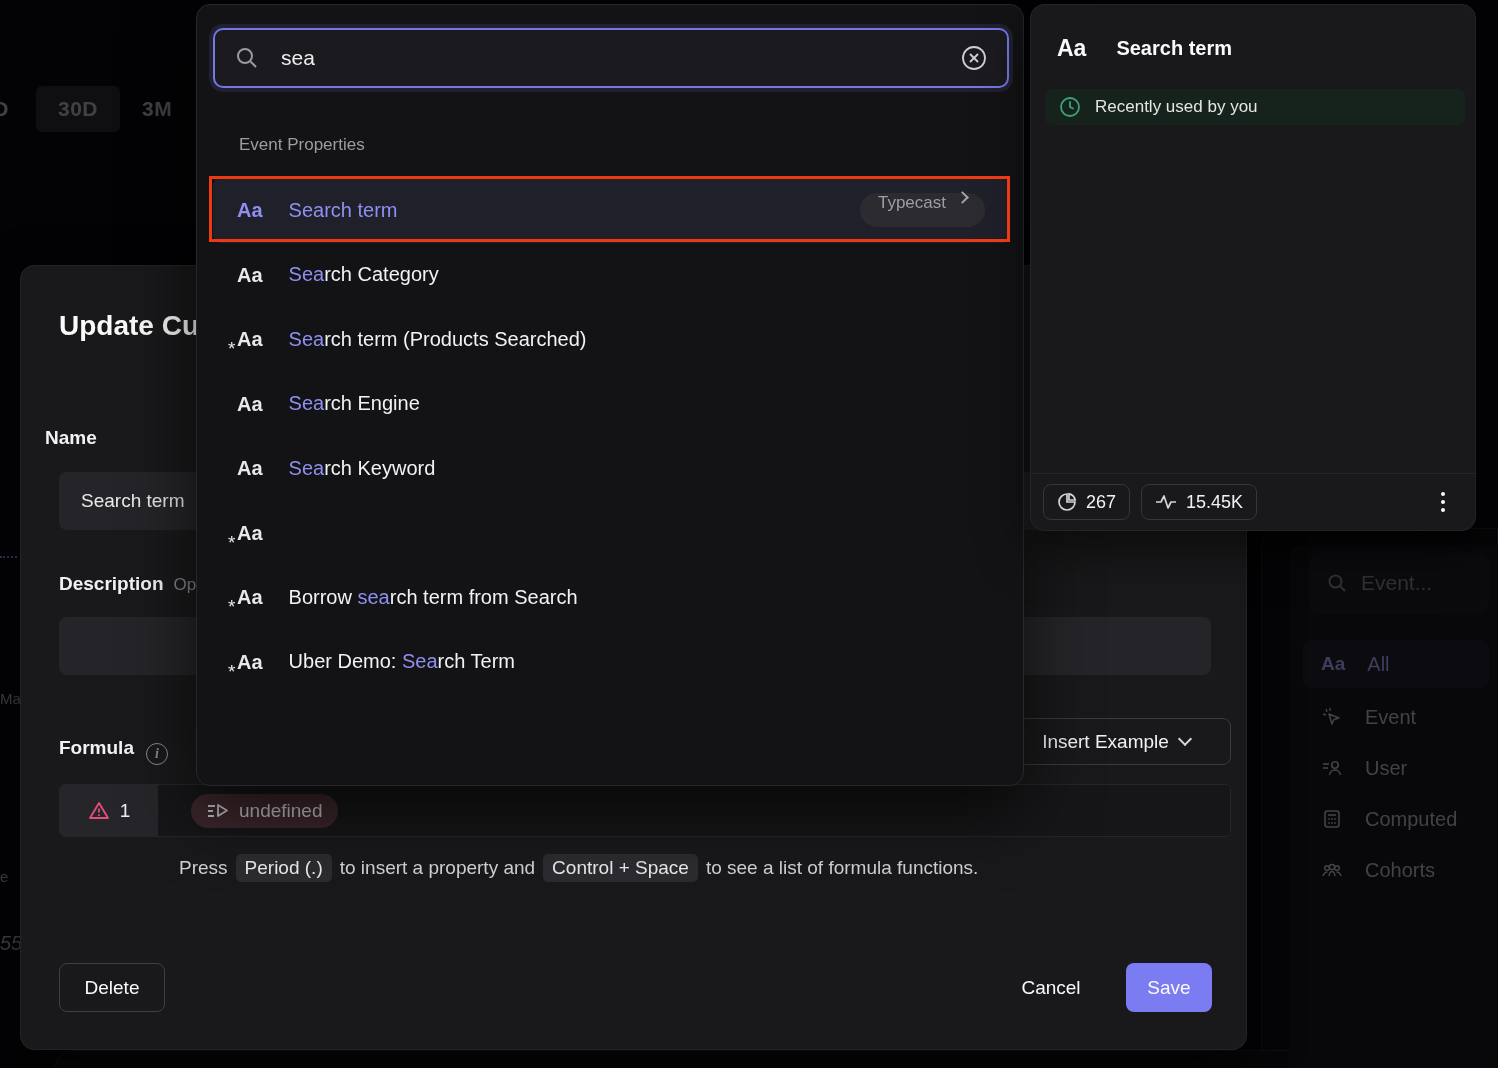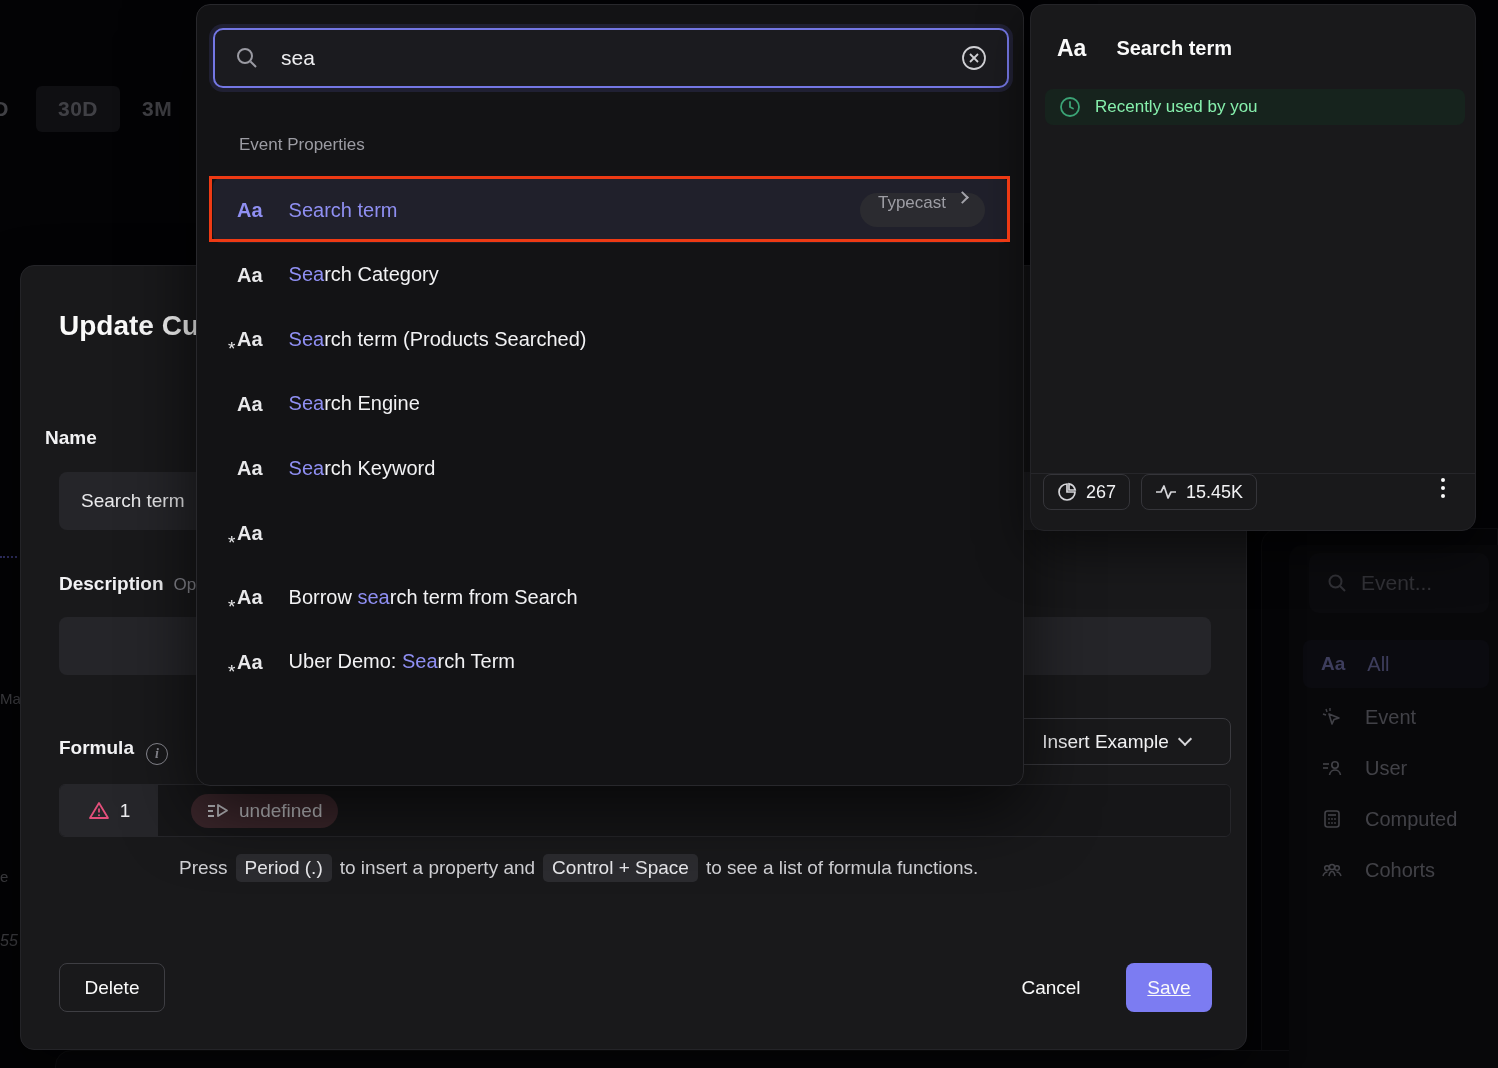--- a/index.html
+++ b/index.html
@@ -67,21 +67,21 @@
   .formula-main { flex:1; background:#161618; display:flex; align-items:center; padding-left:33px; }
   .undef-chip { display:flex; align-items:center; gap:10px; background:#3b262b; border-radius:17px;
                 height:34px; padding:0 16px; color:#bebec2; font-size:19px; }
   .hint { position:absolute; top:588px; left:158px; font-size:19px; color:#d2d2d6; display:flex;
           align-items:center; gap:8px; white-space:nowrap; }
   .key-chip { background:#2c2c30; border-radius:5px; padding:3px 9px; color:#eaeaed; }
   .btn { display:flex; align-items:center; justify-content:center; border-radius:8px;
          font-size:19px; color:#fafafa; }
   .delete-btn { position:absolute; top:697px; left:38px; width:106px; height:49px; border:1px solid #3e3e43; }
   .cancel-btn { position:absolute; top:697px; left:985px; width:90px; height:49px; }
-  .save-btn { position:absolute; top:697px; left:1105px; width:86px; height:49px; background:#7c7cf2;text-decoration:underline; }
+  .save-btn { position:absolute; top:697px; left:1105px; width:86px; height:49px; background:#7c7cf2; }
 
   
   .dropdown { top:4px; left:196px; width:828px; height:782px; background:#131315;
               border:1px solid #28282c; border-radius:14px; z-index:20;
               box-shadow:0 24px 70px rgba(0,0,0,.65); }
   .dd-search { position:absolute; top:23px; left:16px; width:796px; height:60px; background:#1b1b1f;
                border:2px solid #7477e4; border-radius:10px; box-shadow:0 0 0 4px rgba(58,58,110,.35);
                display:flex; align-items:center; gap:22px; padding:0 20px; }
   .dd-search input { flex:1; background:transparent; border:none; outline:none; color:#ededef;
                      font-size:21px; font-family:"Liberation Sans", sans-serif; }
@@ -103,43 +103,43 @@
 
   
   .detail { top:4px; left:1030px; width:446px; height:527px; background:#19191b;
             border:1px solid #242428; border-radius:14px; z-index:20;
             box-shadow:0 18px 50px rgba(0,0,0,.55); }
   .detail-head { position:absolute; top:30px; left:26px; display:flex; align-items:center; gap:30px; }
   .detail-aa { font-size:23px; font-weight:bold; color:#fafafa; }
   .detail-title { font-size:20px; font-weight:bold; color:#fafafa; }
   .recent-pill { position:absolute; top:84px; left:14px; width:420px; height:36px; background:#16231d;
                  border-radius:8px; display:flex; align-items:center; gap:14px; padding:0 14px;
-                 color:#86efac; font-size:17px; }
+                 color:#e5e5e5; font-size:17px; }
   .detail-foot { position:absolute; left:0; bottom:0; width:100%; height:57px; border-top:1px solid #26262a;
-                 display:flex; align-items:flex-start; padding:0 12px; gap:11px; }
+                 display:flex; align-items:center; padding:0 12px; gap:11px; }
   .stat-pill { display:flex; align-items:center; gap:9px; border:1px solid #35353a; border-radius:8px;
                height:36px; padding:0 13px; font-size:18px; color:#f2f2f4; }
   .kebab { margin-left:auto; margin-right:14px; display:flex; flex-direction:column; gap:4px; padding:4px; }
   .kebab i { width:4px; height:4px; border-radius:50%; background:#fafafa; }
 </style>
 </head>
 <body>
 
 <div class="scene">
 
   <div class="abs tabs">
     <div class="tab">D</div>
     <div class="tab selected">30D</div>
     <div class="tab">3M</div>
   </div>
 
   <div class="abs frag-dash"></div>
   <div class="abs frag" style="top:690px; left:0;">May</div>
   <div class="abs frag" style="top:868px; left:0;">e</div>
-  <div class="abs frag" style="top:932px; left:0; font-size:16px;font-style:italic;">55</div>
+  <div class="abs frag" style="top:932px; left:0; font-size:20px;font-style:italic;">55</div>
 
   <div class="abs side-wrap"></div>
   <div class="abs sidebar">
     <div class="side-search">
       <svg width="20" height="20" viewBox="0 0 20 20">
           <circle cx="8.5" cy="8.5" r="6" fill="none" stroke="#6a6a74" stroke-width="2"></circle>
           <line x1="13" y1="13" x2="18" y2="18" stroke="#6a6a74" stroke-width="2"></line>
         </svg>
       <span>Event...</span>
     </div>

